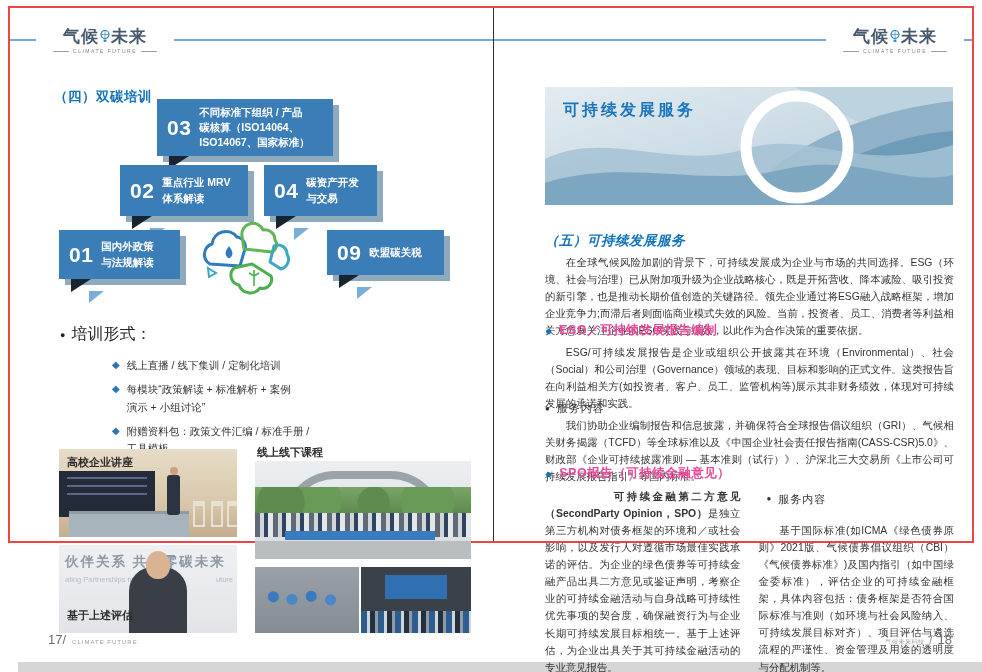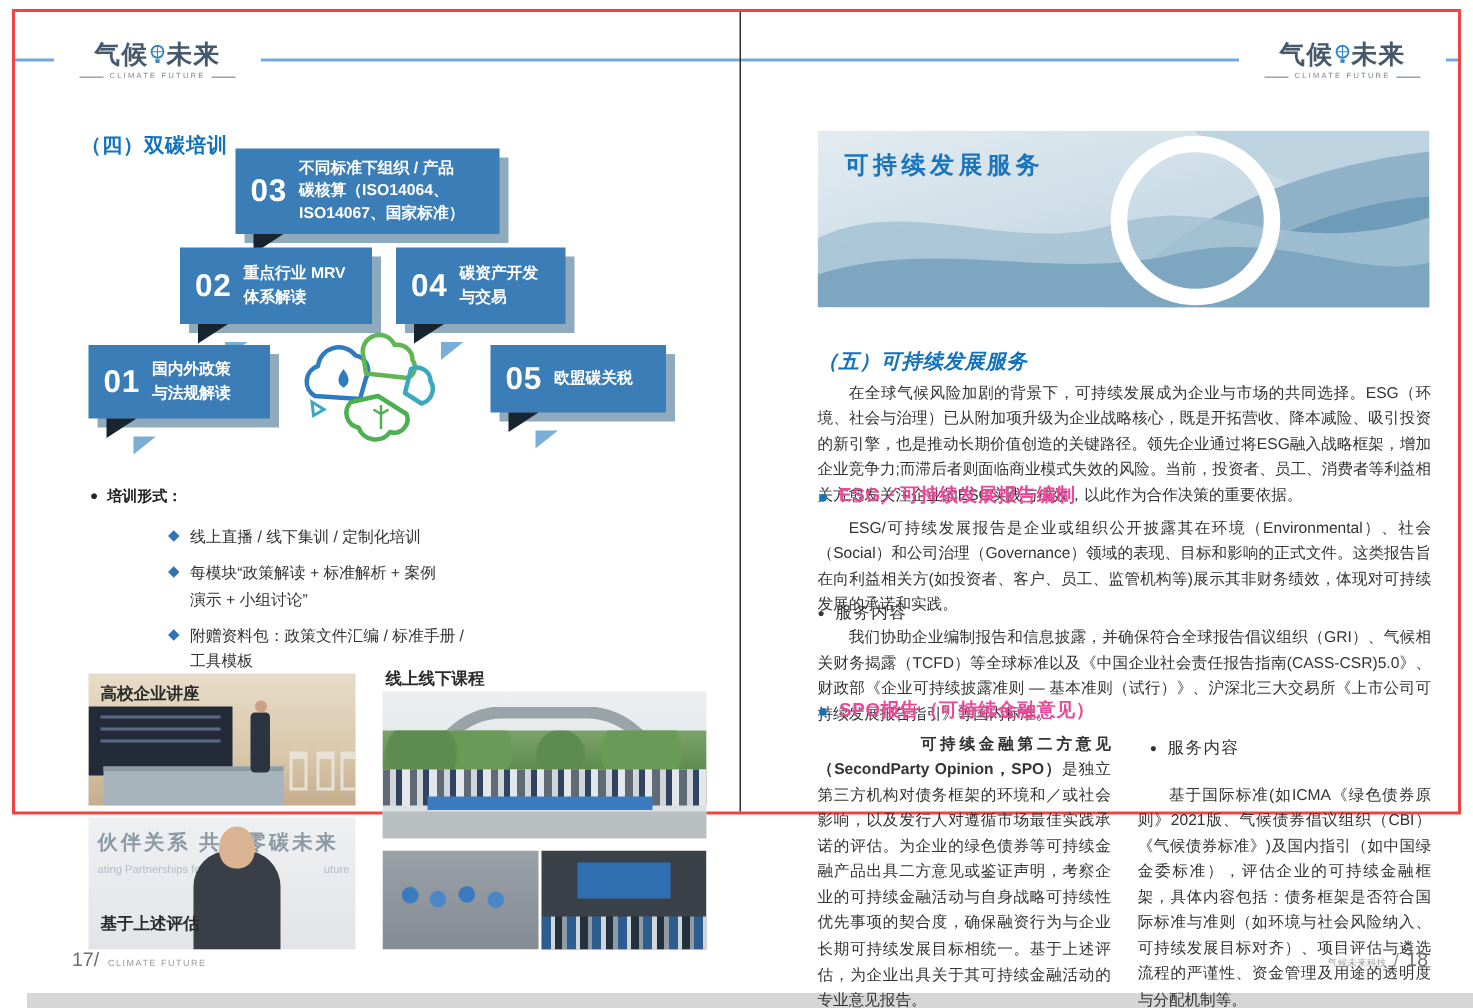--- a/index.html
+++ b/index.html
@@ -27,21 +27,21 @@
 
   
   .tbox { position:absolute; background:#3b7db6; color:#fff; display:flex; align-items:center; box-shadow:6px 6px 0 #8fa9bd; padding:4px 8px 4px 10px; }
   .tbox .num { font-size:21px; font-weight:bold; margin-right:8px; letter-spacing:.5px; }
   .tbox .btxt { font-size:10.5px; font-weight:bold; line-height:1.45; white-space:pre-line; }
   .tailA { position:absolute; bottom:-13px; left:12px; width:0; height:0; border-top:13px solid #18242f; border-right:20px solid transparent; }
   .tailB { position:absolute; bottom:-24px; left:30px; width:0; height:0; border-top:12px solid #7aaed6; border-right:15px solid transparent; }
 
   
   .training { position:absolute; left:50px; top:316px; width:350px; }
-  .tr-label { font-size:10px; font-weight:bold; color:#222; }
+  .tr-label { font-size:16px; font-weight:normal; color:#222; }
   .tr-label::before { content:"●"; color:#222; font-size:9px; margin-right:6px; vertical-align:1px; }
   .tr-items { margin:12px 0 0 52px; }
   .titem { display:flex; margin-bottom:7px; }
   .titem .dia { color:#2e75b6; font-size:10px; margin-right:7px; line-height:1.6; }
   .titem .pre { font-size:10.5px; color:#333; line-height:1.65; white-space:pre-line; }
 
   
   .photos { position:absolute; left:49px; top:437px; width:412px; height:192px; }
   .ph { position:absolute; overflow:hidden; }
   .ph-label { position:absolute; font-size:11px; font-weight:bold; color:#2b2b2b; z-index:5; }
@@ -159,21 +159,21 @@
         <i class="tailB"></i>
       </div>
       <div class="tbox" style="left:49px; top:222px; width:121px; height:49px;">
         <span class="num">01</span>
         <span class="btxt">国内外政策
 与法规解读</span>
         <i class="tailA"></i>
         <i class="tailB"></i>
       </div>
       <div class="tbox" style="left:317px; top:222px; width:117px; height:45px;">
-        <span class="num">05</span>
+        <span class="num">09</span>
         <span class="btxt">欧盟碳关税</span>
         <i class="tailA"></i>
         <i class="tailB"></i>
       </div>
 
       <svg style="position:absolute; left:188px; top:210px;" width="96" height="78" viewBox="0 0 96 78">
         <path d="M12,46 a11,11 0 0 1 2,-20 a14,14 0 0 1 25,-7 a10,10 0 0 1 7,15 l-4,14 z" fill="none" stroke="#2e7bbf" stroke-width="3" stroke-linejoin="round"></path>
         <path d="M31,28 c4.5,6 4.5,9.5 0,12.5 c-4.5,-3 -4.5,-6.5 0,-12.5 z" fill="#2e7bbf"></path>
         <path d="M44,18 a11,11 0 0 1 21,-6 a10,10 0 0 1 12,10 a8,8 0 0 1 -3,12 l-28,-3 z" fill="none" stroke="#61b554" stroke-width="3" stroke-linejoin="round"></path>
         <path d="M76,28 a9,9 0 0 1 13,8 a10,10 0 0 1 -6,15 l-11,-7 z" fill="none" stroke="#3aa8c1" stroke-width="3" stroke-linejoin="round"></path>

